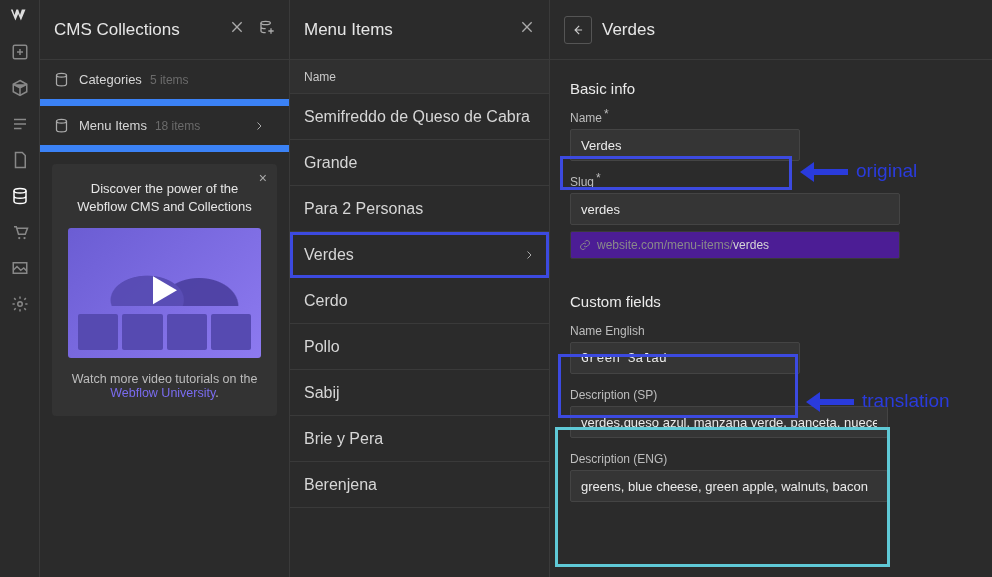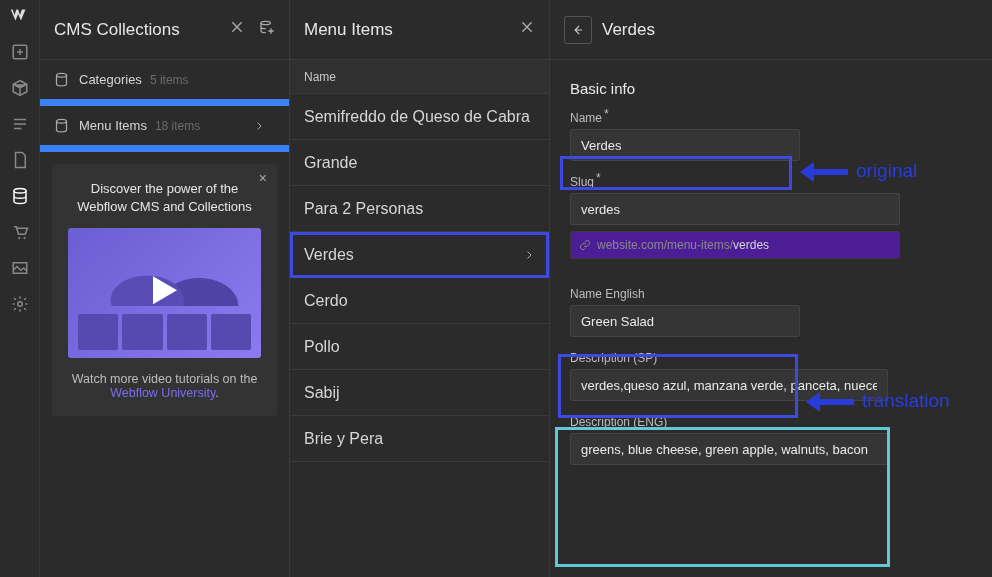--- a/index.html
+++ b/index.html
@@ -219,20 +219,23 @@
       </div>
       <div class="item-row">
         <span>Pollo</span>
       </div>
       <div class="item-row">
         <span>Sabij</span>
       </div>
       <div class="item-row">
         <span>Brie y Pera</span>
       </div>
+      <div class="item-row">
+        <span>Berenjena</span>
+      </div>
     </div>
 </div>
 
 <div id="panelC">
   <div class="panel-header">
     <div class="back-btn">
       <svg viewBox="0 0 24 24" width="14" height="14">
           <path d="M14 5l-7 7 7 7M7 12h12" fill="none" stroke="#ccc" stroke-width="2"></path>
         </svg>
     </div>
@@ -250,24 +253,25 @@
     <input class="field-input field-full" value="verdes" style="">
     <div class="url-row">
       <svg viewBox="0 0 24 24">
           <path d="M10 14a5 5 0 0 0 7 0l3-3a5 5 0 0 0-7-7l-1 1M14 10a5 5 0 0 0-7 0l-3 3a5 5 0 0 0 7 7l1-1" fill="none" stroke="#8a8a8a" stroke-width="2"></path>
         </svg>
       <span>website.com/menu-items/</span>
         <span class="slug-part">verdes</span>
     </div>
 
     <div class="spacer"></div><div class="spacer"></div>
+    <div class="section-title">Custom fields</div>
 
     <div id="name-en-block">
       <div class="field-label">Name English</div>
-      <input class="field-input" style="width: 230px;" value="Green Salad">
+      <input class="field-input" style="width: 230px; font-family: Liberation Mono, monospace;" value="Green Salad">
     </div>
     <div class="spacer"></div>
 
     <div id="desc-block">
       <div class="field-label">Description (SP)</div>
       <input class="field-input" style="width: 318px;" value="verdes,queso azul, manzana verde, panceta, nueces">
       <div class="spacer"></div>
       <div class="field-label">Description (ENG)</div>
       <input class="field-input" style="width: 318px;" value="greens, blue cheese, green apple, walnuts, bacon">
     </div>

